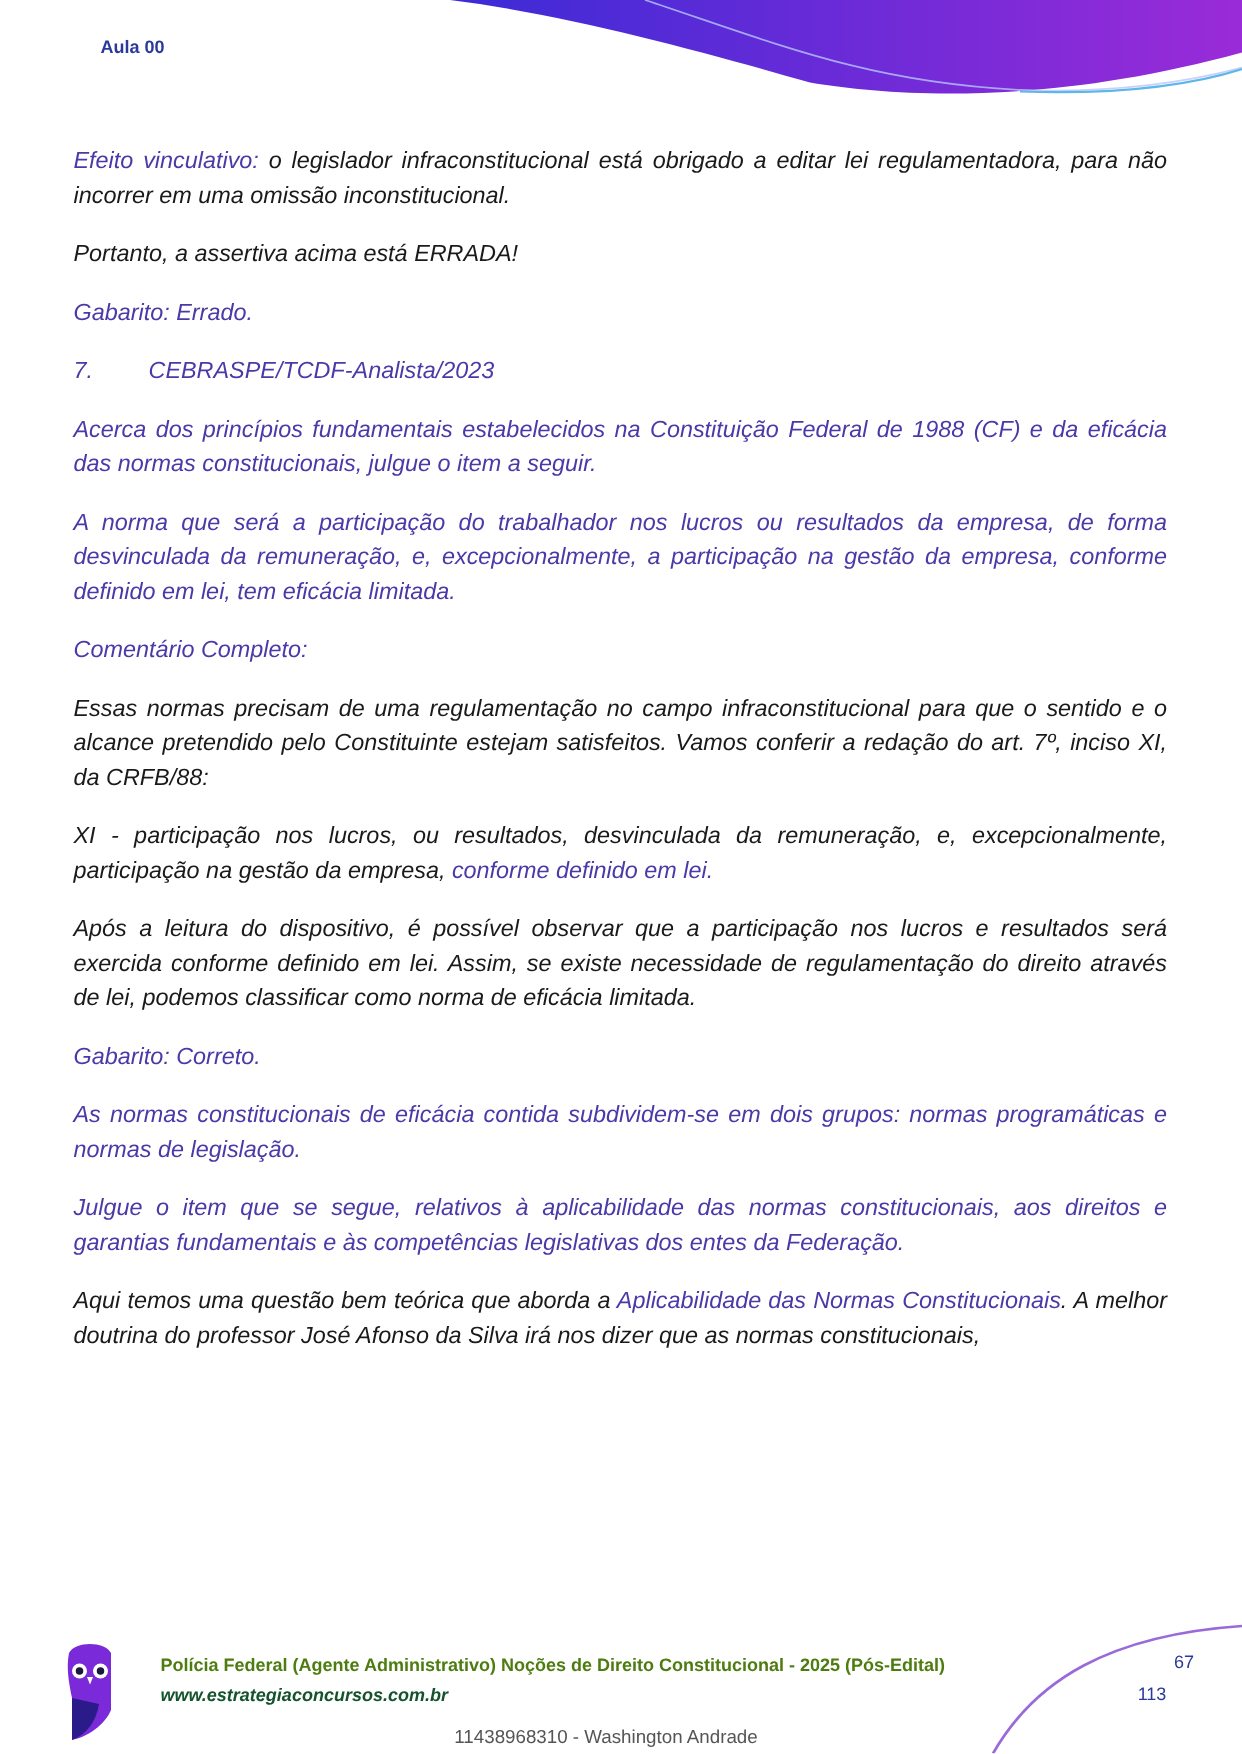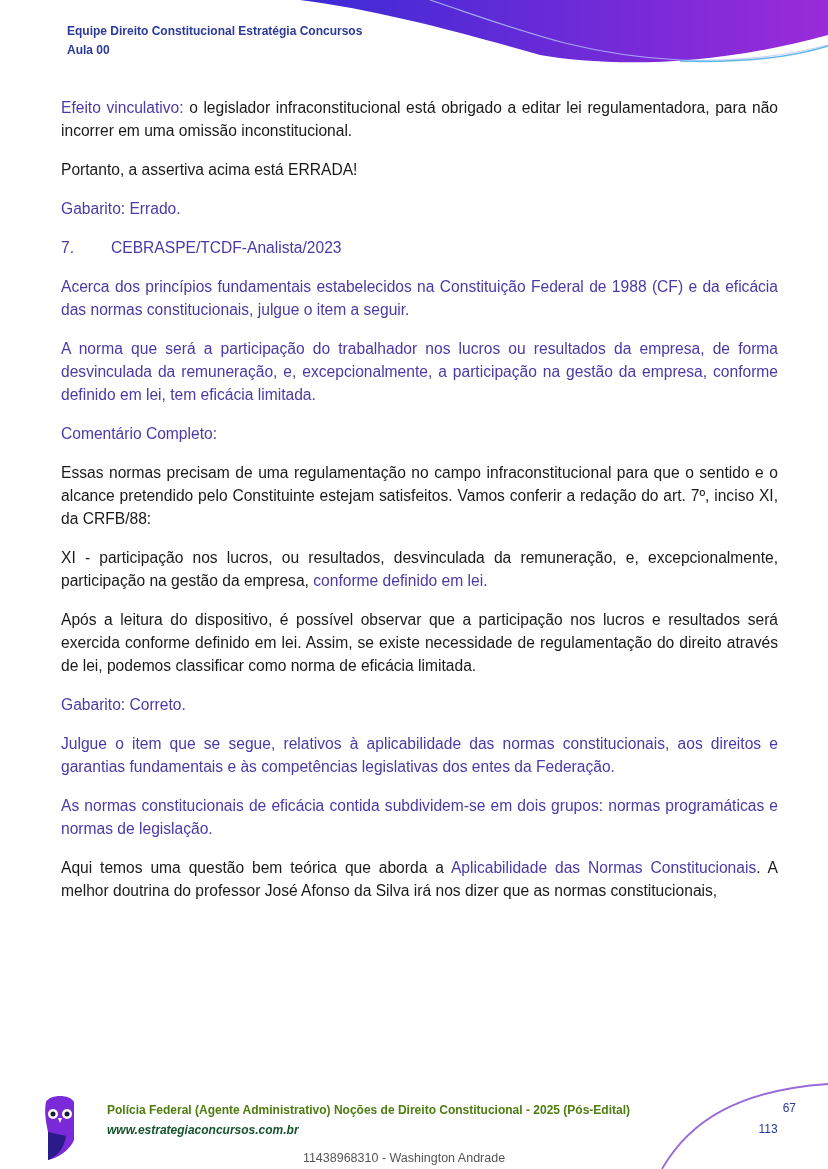--- a/index.html
+++ b/index.html
@@ -8,21 +8,21 @@
     background: #ffffff;
     font-family: "Liberation Sans", "DejaVu Sans", sans-serif;
   }
   .header-wave { position: absolute; left: 0; top: 0; width: 828px; height: 70px; }
   .header-text { position: absolute; left: 67px; top: 22px; color: #2b3a9a; font-weight: bold; font-size: 12px; line-height: 19px; }
   .content {
     position: absolute; left: 49px; top: 96px; width: 729px;
     font-family: "Liberation Sans", sans-serif; font-size: 15.6px; line-height: 23px;
     color: #1a1a1a;
   }
-  .content p { margin: 0 0 16px 12px; text-align: justify; }
+  .content p { margin: 0 0 16px 0; text-align: justify; font-style: italic; }
   .purple { color: #4a3aa8; }
   .qnum { display: inline-block; width: 50px; }
   .footer-logo { position: absolute; left: 40px; top: 1092px; width: 40px; height: 70px; }
   .footer-title { position: absolute; left: 107px; top: 1103px; font-size: 12px; font-weight: bold; color: #4d7c0f; }
   .footer-url { position: absolute; left: 107px; top: 1123px; font-size: 12px; font-weight: bold; font-style: italic; color: #14532d; }
   .footer-id { position: absolute; left: 0; width: 808px; top: 1151px; text-align: center; font-size: 12.5px; color: #555; }
   .footer-curve { position: absolute; left: 640px; top: 1080px; width: 188px; height: 89px; }
   .page-num { position: absolute; left: 740px; width: 56px; text-align: center; font-size: 12px; color: #2b3a9a; }
 </style>
 </head>
@@ -34,40 +34,39 @@
       <stop offset="0" stop-color="#3b2bd6"></stop>
       <stop offset="1" stop-color="#9a2bd8"></stop>
     </linearGradient>
   </defs>
   <path d="M300 0 C 380 10, 470 35, 540 55 C 600 65, 700 70, 828 35 L 828 0 Z" fill="url(#hg)"></path>
   <path d="M430 0 C 520 30, 580 55, 680 60 C 740 62, 790 55, 828 45" fill="none" stroke="#b7c6ff" stroke-width="1.2" opacity="0.8"></path>
   <path d="M680 61 C 740 63, 790 58, 828 46" fill="none" stroke="#5fb7e8" stroke-width="1.5"></path>
 </svg>
 
 <div class="header-text">
-  <div>Equipe Direito Constitucional Estratégia Concursos</div>
   <div>Aula 00</div>
 </div>
 
 <div class="content">
   <p><span class="purple">Efeito vinculativo:</span><span> o legislador infraconstitucional está obrigado a editar lei regulamentadora, para não incorrer em uma omissão inconstitucional.</span></p>
   <p>Portanto, a assertiva acima está ERRADA!</p>
   <p class="purple">Gabarito: Errado.</p>
 
   <p class="purple"><span class="qnum">7.</span><span>CEBRASPE/TCDF-Analista/2023</span></p>
   <p class="purple">Acerca dos princípios fundamentais estabelecidos na Constituição Federal de 1988 (CF) e da eficácia das normas constitucionais, julgue o item a seguir.</p>
   <p class="purple">A norma que será a participação do trabalhador nos lucros ou resultados da empresa, de forma desvinculada da remuneração, e, excepcionalmente, a participação na gestão da empresa, conforme definido em lei, tem eficácia limitada.</p>
   <p class="purple">Comentário Completo:</p>
   <p>Essas normas precisam de uma regulamentação no campo infraconstitucional para que o sentido e o alcance pretendido pelo Constituinte estejam satisfeitos. Vamos conferir a redação do art. 7º, inciso XI, da CRFB/88:</p>
   <p><span>XI - participação nos lucros, ou resultados, desvinculada da remuneração, e, excepcionalmente, participação na gestão da empresa, </span><span class="purple">conforme definido em lei.</span></p>
   <p>Após a leitura do dispositivo, é possível observar que a participação nos lucros e resultados será exercida conforme definido em lei. Assim, se existe necessidade de regulamentação do direito através de lei, podemos classificar como norma de eficácia limitada.</p>
   <p class="purple">Gabarito: Correto.</p>
 
+  <p class="purple">As normas constitucionais de eficácia contida subdividem-se em dois grupos: normas programáticas e normas de legislação.</p>
   <p class="purple">Julgue o item que se segue, relativos à aplicabilidade das normas constitucionais, aos direitos e garantias fundamentais e às competências legislativas dos entes da Federação.</p>
-  <p class="purple">As normas constitucionais de eficácia contida subdividem-se em dois grupos: normas programáticas e normas de legislação.</p>
   <p><span>Aqui temos uma questão bem teórica que aborda a </span><span class="purple">Aplicabilidade das Normas Constitucionais</span><span>. A melhor doutrina do professor José Afonso da Silva irá nos dizer que as normas constitucionais,</span></p>
 </div>
 
 <svg class="footer-logo" viewBox="0 0 40 70">
   <path d="M6 10 C 10 2, 30 2, 34 10 L 34 48 C 30 58, 18 66, 8 68 L 8 40 C 6 30, 4 20, 6 10 Z" fill="#7a2ad8"></path>
   <path d="M8 40 L 8 68 C 18 64, 24 56, 26 44 Z" fill="#2b1b8a"></path>
   <circle cx="13" cy="22" r="5" fill="#fff"></circle>
   <circle cx="27" cy="22" r="5" fill="#fff"></circle>
   <circle cx="13" cy="22" r="2.5" fill="#1a1a3a"></circle>
   <circle cx="27" cy="22" r="2.5" fill="#1a1a3a"></circle>

